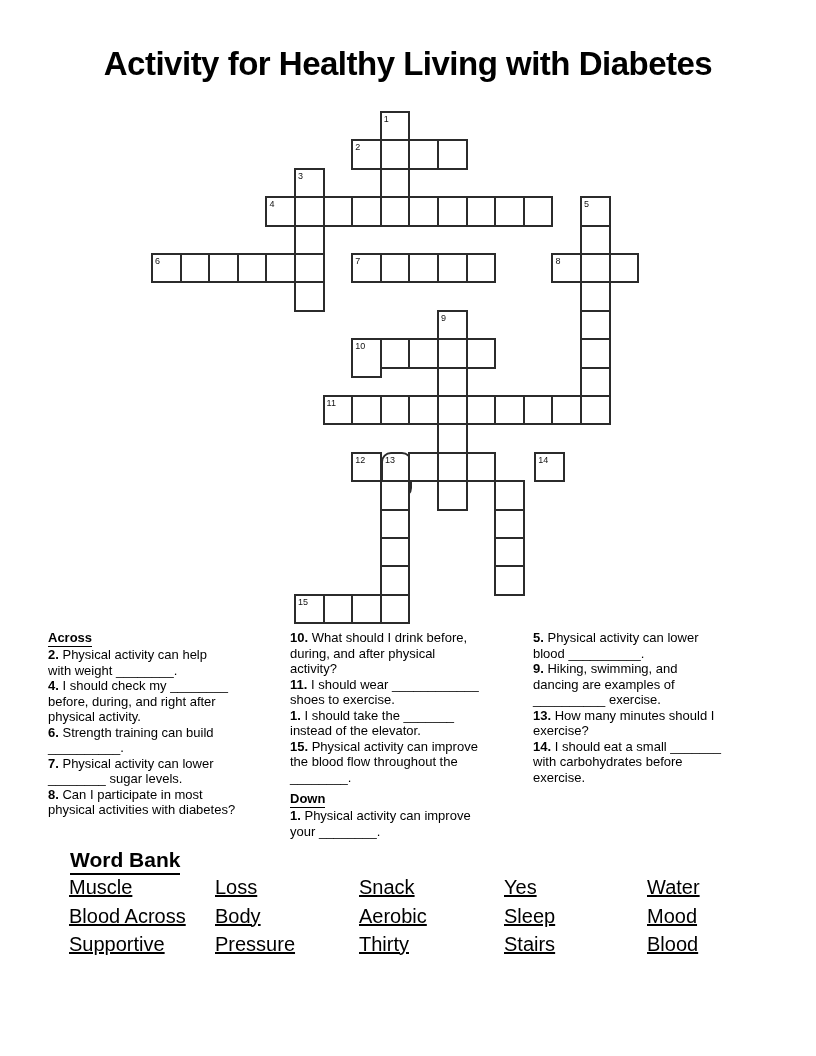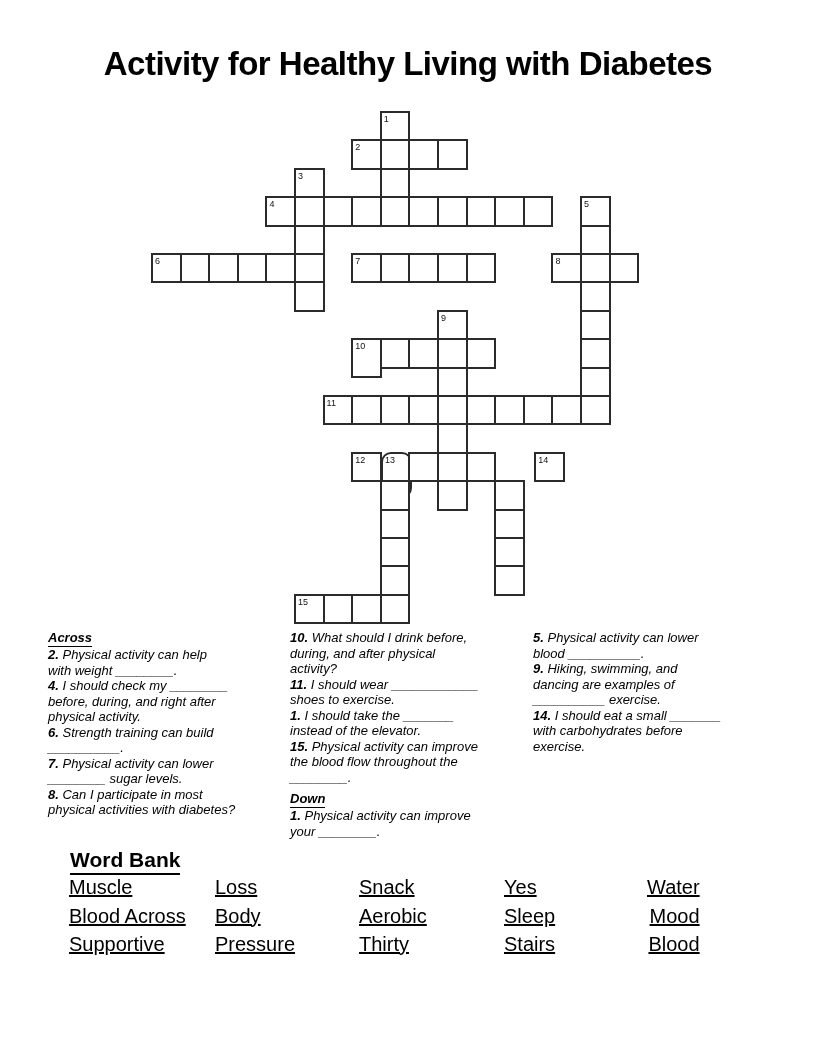--- a/index.html
+++ b/index.html
@@ -44,21 +44,20 @@
     color: #111;
   }
   
   .clues { position: absolute; left: 0; top: 0; }
   .clue-col {
     position: absolute;
     top: 630px;
     width: 246px;
     font-size: 13px;
     line-height: 15.5px;
-    font-style: italic;
   }
   #clue-col-0 { left: 48px; }
   #clue-col-1 { left: 290px; }
   #clue-col-2 { left: 533px; }
   .clue-heading { margin: 0; }
   .clue-heading:not(:first-child) { margin-top: 6px; }
   .clue-heading .hd {
     display: inline-block;
     font-weight: bold;
     border-bottom: 1.5px solid #000;
@@ -230,20 +229,22 @@
         <div class="clue-heading"><span class="hd">Down</span></div>
         <div class="clue"><b class="cnum">1.</b> <span class="ctext">Physical activity can improve
 your ________.</span></div>
       </div>
     <div class="clue-col" id="clue-col-2">
         <div class="clue"><b class="cnum">5.</b> <span class="ctext">Physical activity can lower
 blood __________.</span></div>
         <div class="clue"><b class="cnum">9.</b> <span class="ctext">Hiking, swimming, and
 dancing are examples of
 __________ exercise.</span></div>
+        <div class="clue"><b class="cnum">13.</b> <span class="ctext">How many minutes should I
+exercise?</span></div>
         <div class="clue"><b class="cnum">14.</b> <span class="ctext">I should eat a small _______
 with carbohydrates before
 exercise.</span></div>
       </div>
   </div>
 
   <div class="wordbank">
     <span class="wb-heading">Word Bank</span>
     <div id="wb-cols">
         <div class="wb-col" style="left: 47px;">
@@ -259,21 +260,21 @@
         <div class="wb-col" style="left: 337px;">
           <div>Snack</div>
           <div>Aerobic</div>
           <div>Thirty</div>
         </div>
         <div class="wb-col" style="left: 482px;">
           <div>Yes</div>
           <div>Sleep</div>
           <div>Stairs</div>
         </div>
-        <div class="wb-col" style="left: 625px; text-align: right;">
+        <div class="wb-col" style="left: 625px;">
           <div>Water</div>
           <div>Mood</div>
           <div>Blood</div>
         </div>
       </div>
   </div>
 
 </div>
 
 </body></html>

